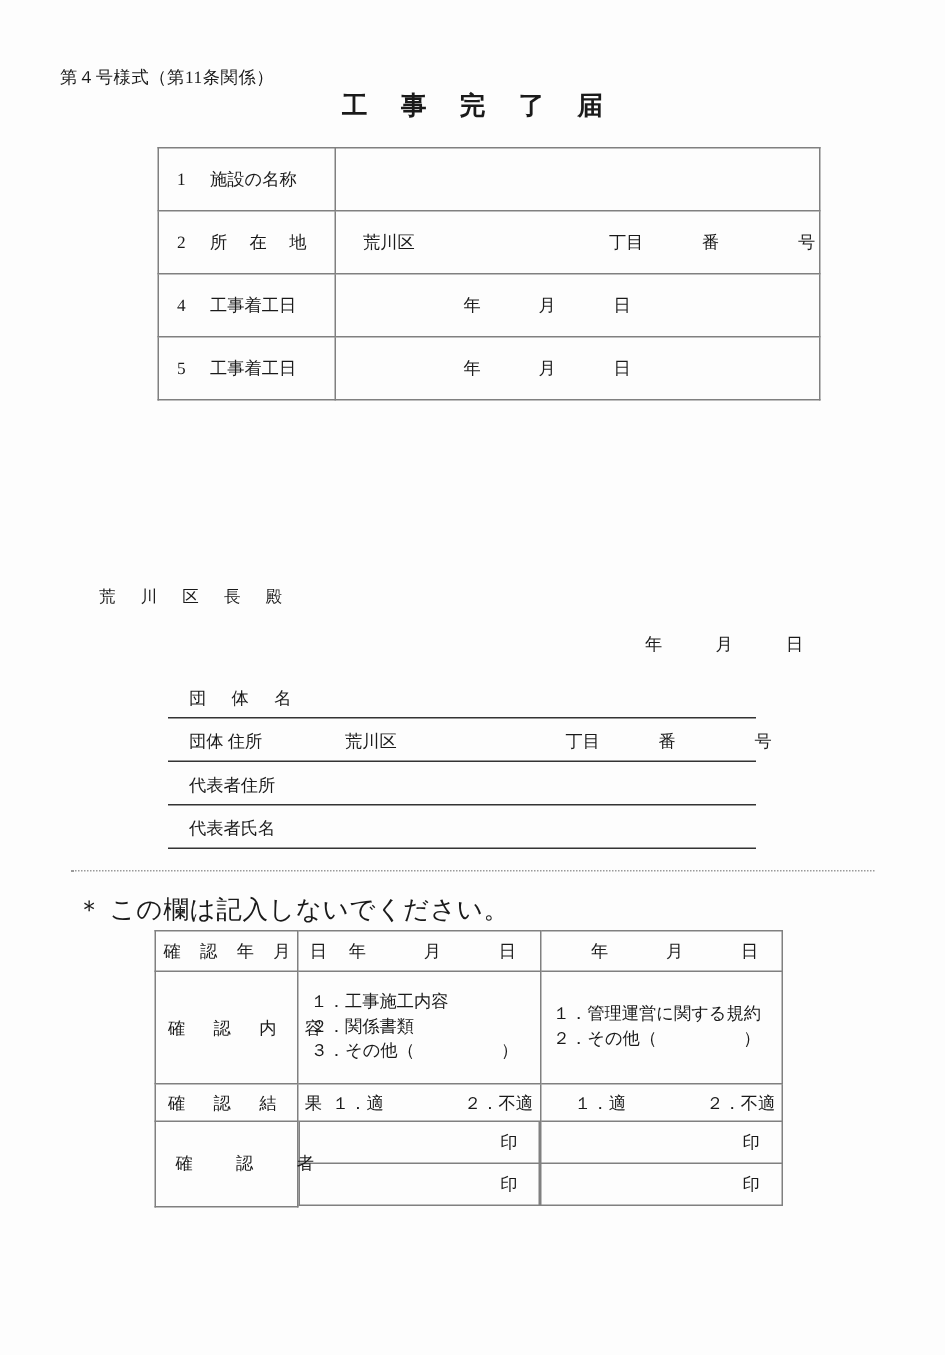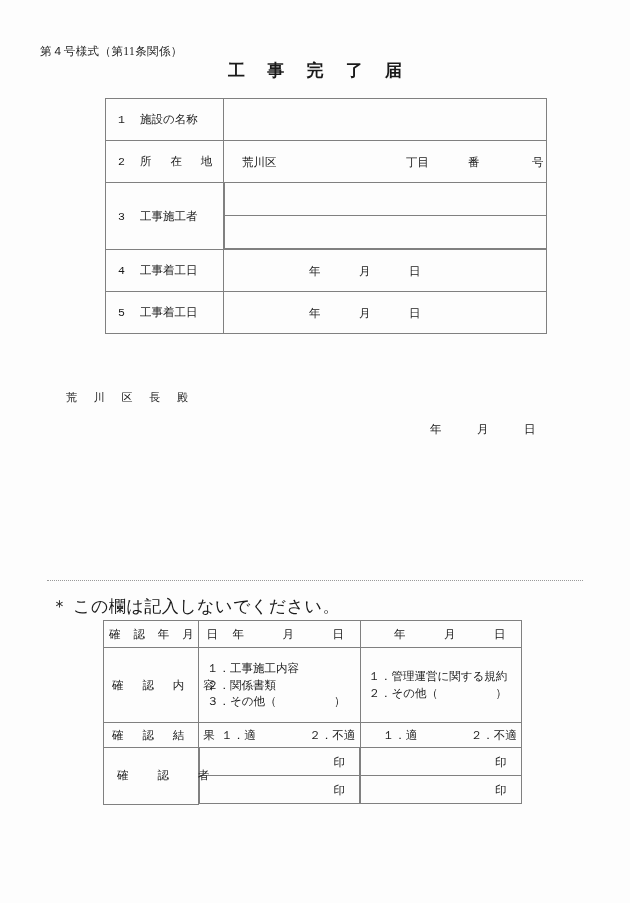--- a/index.html
+++ b/index.html
@@ -57,21 +57,20 @@
     font-size: 11.5px;
     padding: 0;
     vertical-align: middle;
   }
   .mt-label {
     width: 105px;
     height: 41px;
     text-align: left;
     padding-left: 12px !important;
     white-space: nowrap;
-    font-family: Liberation Mono, monospace;
   }
   .mt-label .num {
     display: inline-block;
     width: 22px;
   }
   .mt-value {
     padding-left: 10px !important;
     position: relative;
   }
   .lbl-sp1 { letter-spacing: 0; }
@@ -248,29 +247,20 @@
         <td class="mt-value">
           <div class="addr-line">
             <span class="a-ku">荒川区</span>
             <span class="a-cho">丁目</span>
             <span class="a-ban">番</span>
             <span class="a-go">号</span>
           </div>
         </td>
       </tr>
 
-      <tr class="row-tall">
-        <td class="mt-label">
-          <span class="num">3</span><span class="lbl-sp1">工事施工者</span>
-        </td>
-        <td class="cell-split">
-          <div class="half"></div>
-          <div class="half"></div>
-        </td>
-      </tr>
 
       <tr>
         <td class="mt-label">
           <span class="num">4</span><span class="lbl-sp1">工事着工日</span>
         </td>
         <td class="mt-value">
           <div class="addr-line ymd">
             <span class="y-nen">年</span>
             <span class="y-getu">月</span>
             <span class="y-nichi">日</span>
@@ -292,20 +282,38 @@
       </tr>
     </tbody>
   </table>
 
   <div class="addressee">荒 川 区 長 殿</div>
 
   <div class="date-line">
     <span>年</span><span>月</span><span>日</span>
   </div>
 
+  <div class="sig-block">
+    <div class="sig-row">
+      <span class="sig-label sp-dantaimei">団 体 名</span>
+    </div>
+    <div class="sig-row">
+      <span class="sig-label sp-dantaijusho">団体 住所</span>
+      <span class="f-ku">荒川区</span>
+      <span class="f-cho">丁目</span>
+      <span class="f-ban">番</span>
+      <span class="f-go">号</span>
+    </div>
+    <div class="sig-row">
+      <span class="sig-label">代表者住所</span>
+    </div>
+    <div class="sig-row">
+      <span class="sig-label">代表者氏名</span>
+    </div>
+  </div>
 
   <div class="divider"></div>
 
   <div class="note">
     <span class="star">＊</span><span>この欄は記入しないでください。</span>
   </div>
 
   <table class="conf-table">
     <tbody>
       <tr>

